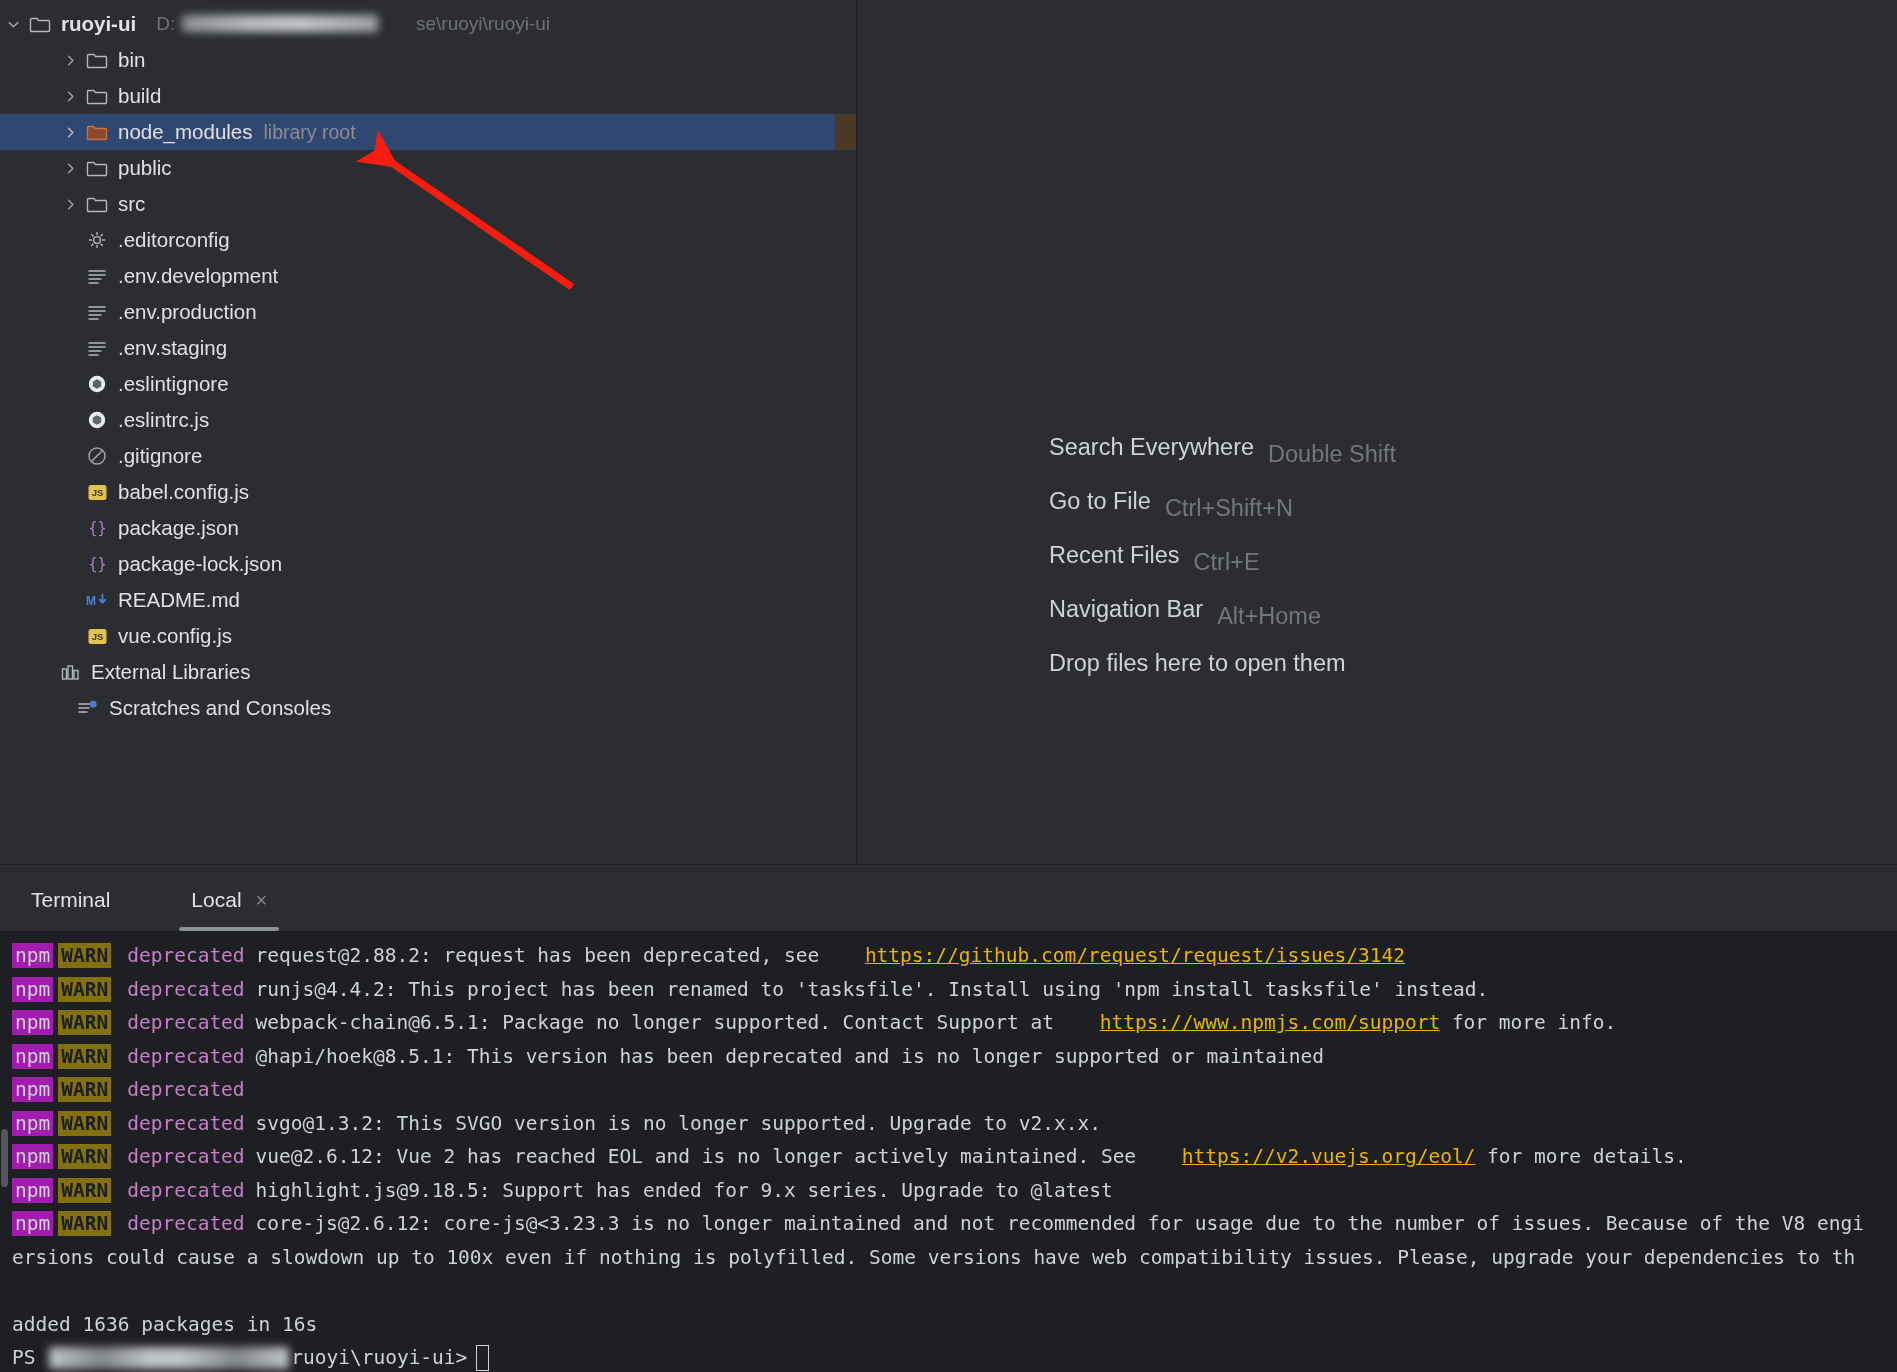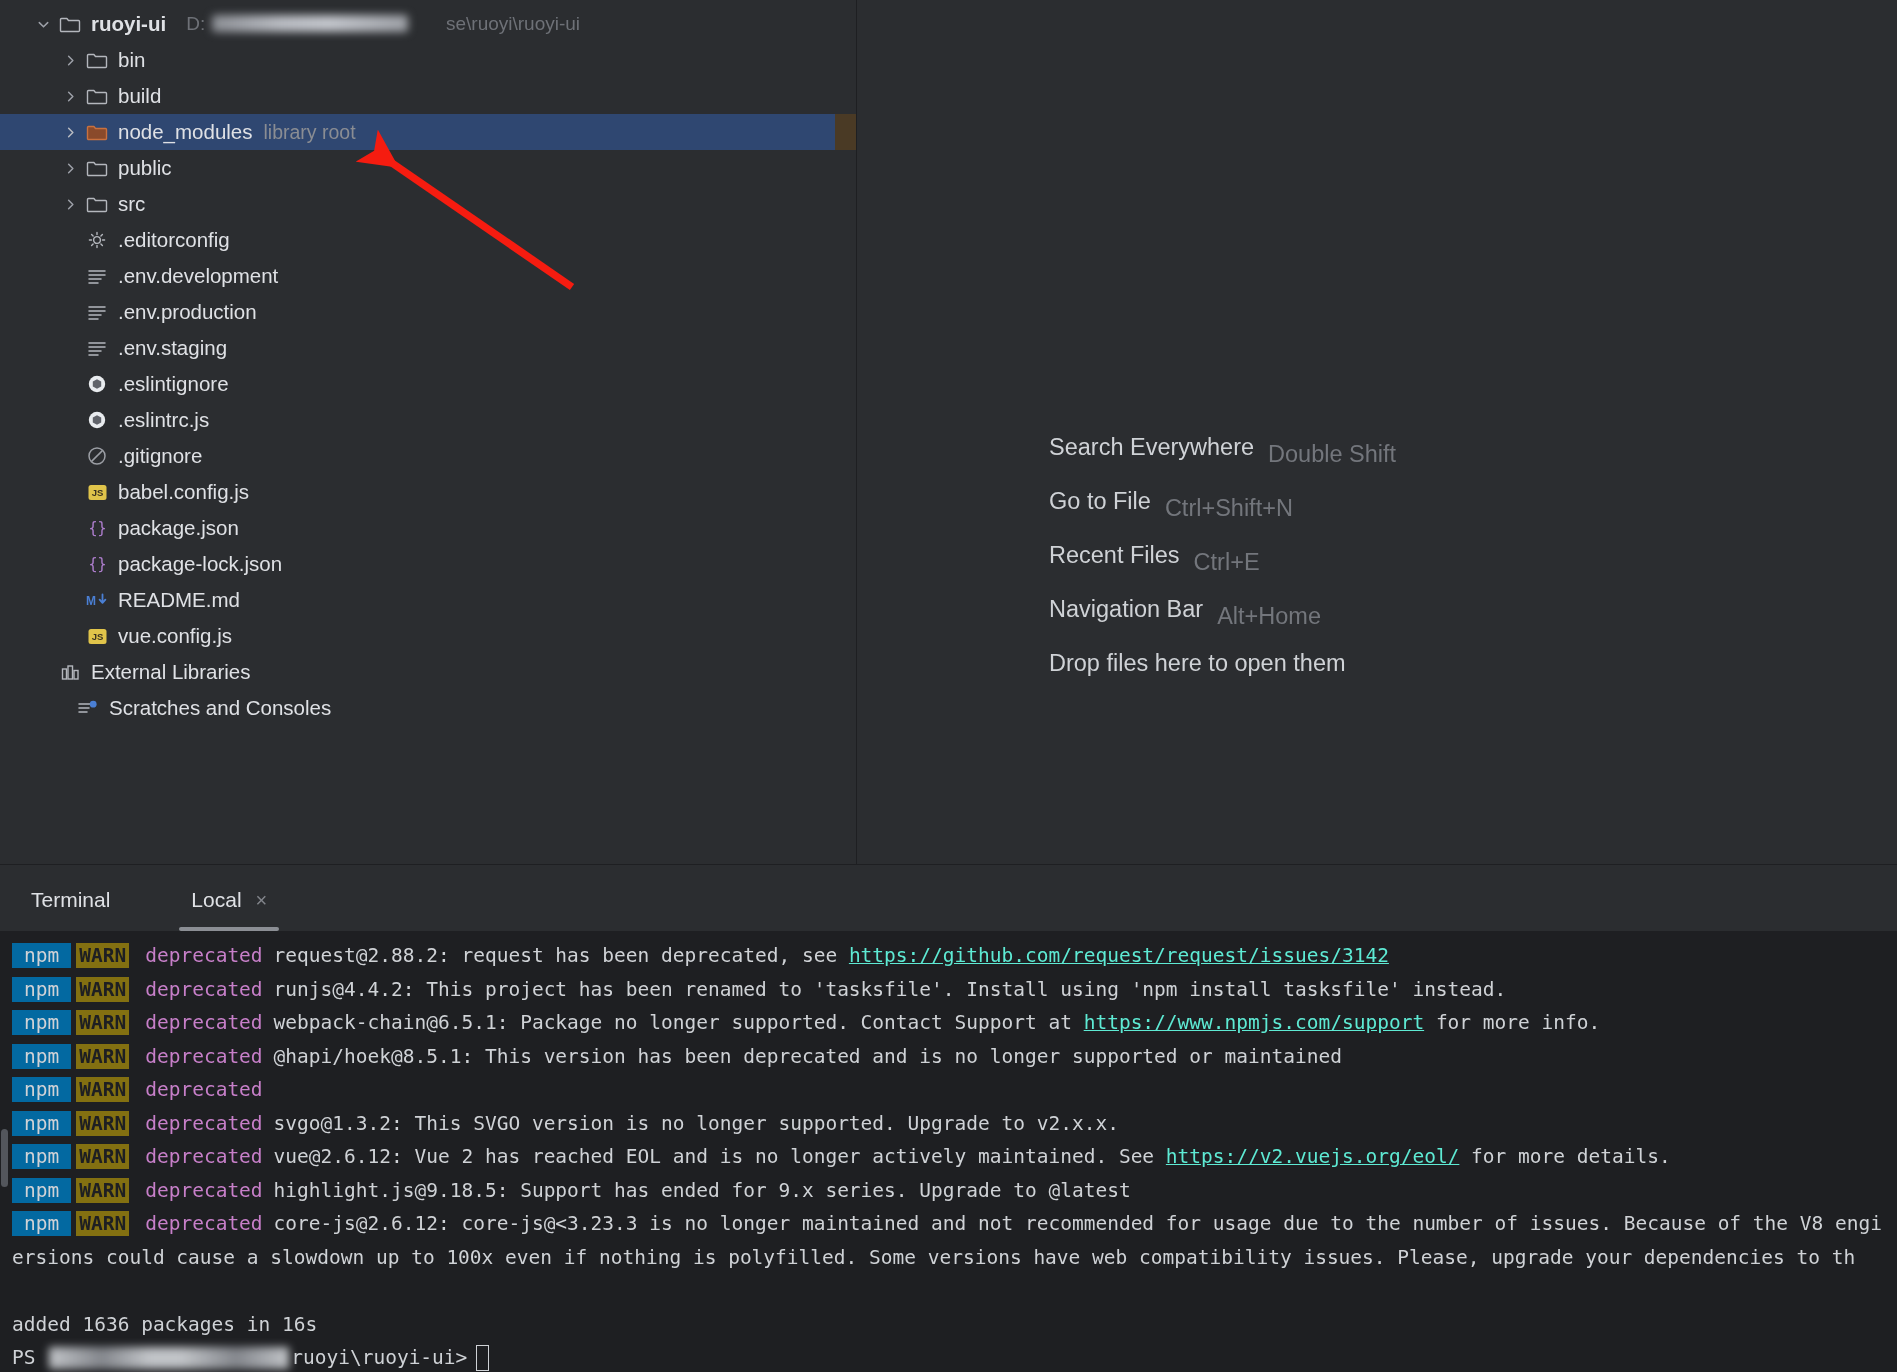--- a/index.html
+++ b/index.html
@@ -68,21 +68,21 @@
     position: relative;
   }
   .blur-block {
     position: absolute; border-radius: 3px;
     background: linear-gradient(90deg,#8c8f95,#b9bcc2 35%,#c3c6cc 60%,#9da0a6);
     filter: blur(4px);
   }
   .sub-label { color: #8a8d93; margin-left: 11px; font-size: 19.5px; }
 
   
-  .lvl0 { padding-left: 30px; }
+  .lvl0 { }
   .lvl1 { padding-left: 57px; }
   .lvl1f { padding-left: 83px; }
 
   
   .editor-panel {
     position: relative;
     flex: 1; height: 864px; background: #2b2d30;
   }
   .shortcuts {
     position: absolute; left: 192px; top: 420px;
@@ -145,29 +145,29 @@
   .term-line {
     display: flex; align-items: center;
     height: 33.5px;
     font-family: "DejaVu Sans Mono", monospace;
     font-size: 19.5px;
     color: #cfd2d6;
     white-space: pre;
     padding-left: 12px;
   }
   .npm-badge {
-    background: #0369a1; color: #d0d2d6;
-    padding: 1px 12px; margin-right: 5px;
+    background: #a21caf; color: #d0d2d6;
+    padding: 1px 3px; margin-right: 5px;
   }
   .warn-badge {
     background: #837011; color: #1e1f22;
     padding: 1px 3px; margin-right: 16px; font-weight: bold;
   }
   .dep { color: #c77fc9; margin-right: 11px; }
-  .lnk { color: #5eead4; text-decoration: underline; }
+  .lnk { color: #eab308; text-decoration: underline; margin-left: 34px; }
   .term-gap { height: 33.5px; }
   .prompt-line {
     display: flex; align-items: center;
     height: 33.5px; padding-left: 12px;
     font-family: "DejaVu Sans Mono", monospace;
     font-size: 19.5px; color: #cfd2d6; white-space: pre;
     position: relative;
   }
   .prompt-blur {
     position: relative; display: inline-block;

